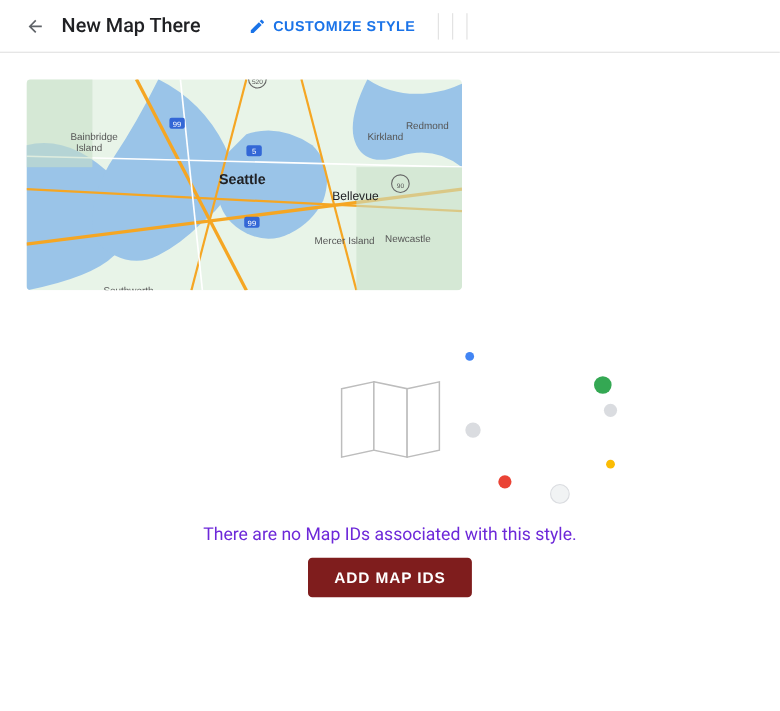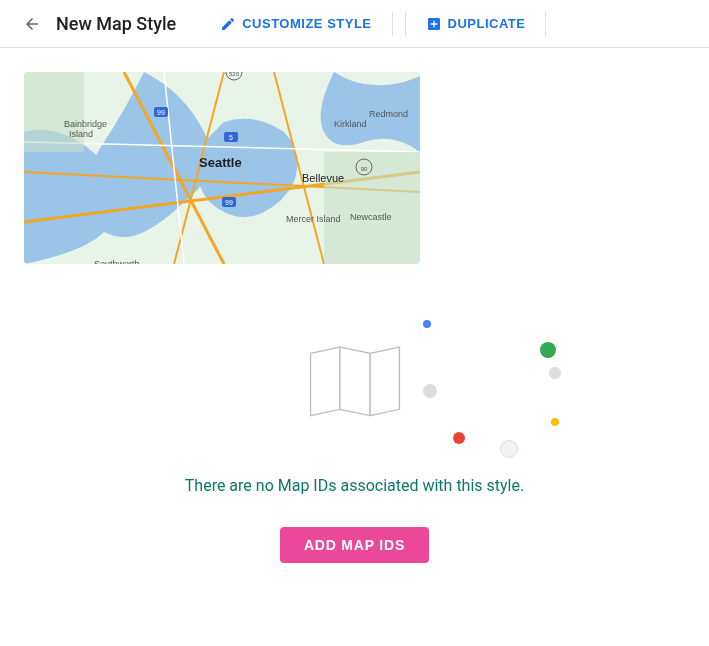--- a/index.html
+++ b/index.html
@@ -117,68 +117,62 @@
     }
 
     
     .dot {
       position: absolute;
       border-radius: 50%;
     }
 
     .empty-text {
       font-size: 16px;
-      color: #0f766e;
-      margin-bottom: 32px;
+      color: #6d28d9;
+      margin-bottom: 12px;
       text-align: center;
     }
 
     .add-btn {
-      background: #ec4899;
+      background: #7f1d1d;
       color: #fff;
       border: none;
       border-radius: 4px;
       padding: 10px 24px;
       font-size: 14px;
       font-weight: 600;
       letter-spacing: 0.8px;
       text-transform: uppercase;
       cursor: pointer;
     }
   </style>
 </head>
 <body>
 
 <div class="header">
   <button class="back-btn">
     <svg width="18" height="18" viewBox="0 0 24 24" fill="#5f6368">
       <path d="M20 11H7.83l5.59-5.59L12 4l-8 8 8 8 1.41-1.41L7.83 13H20v-2z"></path>
     </svg>
   </button>
-  <span class="page-title">New Map Style</span>
+  <span class="page-title">New Map There</span>
 
   <div class="header-actions">
     <button class="header-btn">
       <svg width="16" height="16" viewBox="0 0 24 24" fill="#1a73e8">
         <path d="M3 17.25V21h3.75L17.81 9.94l-3.75-3.75L3 17.25zM20.71 7.04c.39-.39.39-1.02 0-1.41l-2.34-2.34c-.39-.39-1.02-.39-1.41 0l-1.83 1.83 3.75 3.75 1.83-1.83z"></path>
       </svg>
       <span>CUSTOMIZE STYLE</span>
     </button>
 
     <div class="divider-v"></div>
 
 
     <div class="divider-v"></div>
 
-    <button class="header-btn">
-      <svg width="16" height="16" viewBox="0 0 24 24" fill="#1a73e8">
-        <path d="M19 3H5c-1.1 0-2 .9-2 2v14c0 1.1.9 2 2 2h14c1.1 0 2-.9 2-2V5c0-1.1-.9-2-2-2zm-2 10h-4v4h-2v-4H7v-2h4V7h2v4h4v2z"></path>
-      </svg>
-      <span>DUPLICATE</span>
-    </button>
 
     <div class="divider-v"></div>
 
   </div>
 </div>
 
 <div class="main">
 
   <div class="map-preview">
     <svg class="map-svg" viewBox="0 0 396 192" xmlns="http://www.w3.org/2000/svg">

